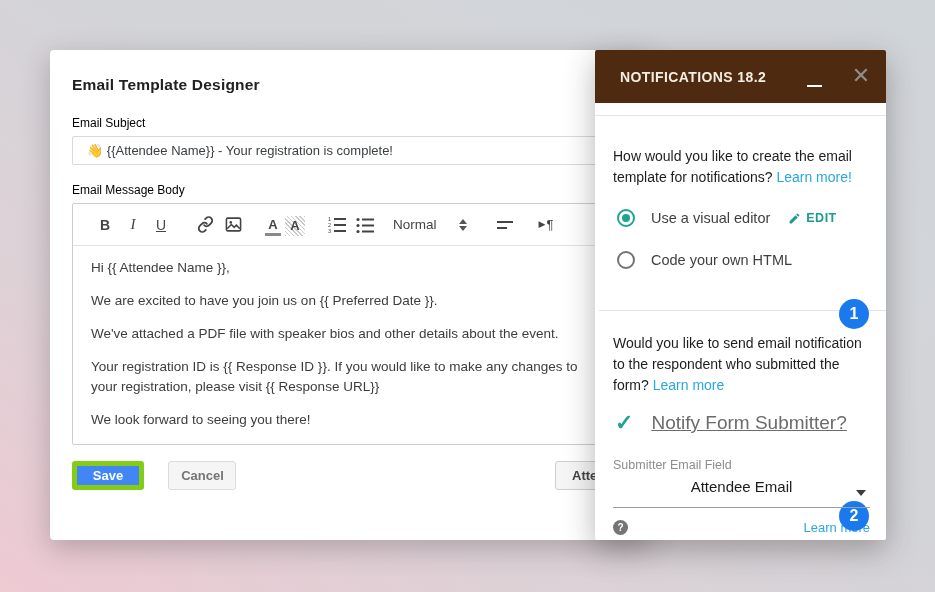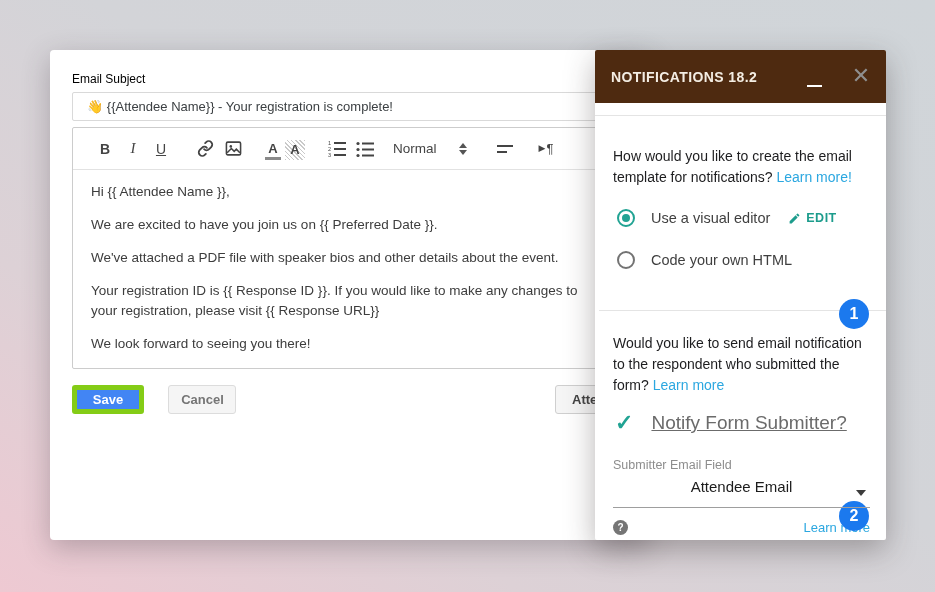--- a/index.html
+++ b/index.html
@@ -67,21 +67,21 @@
   }
 
   
   .panel {
     position:absolute; left:595px; top:50px; width:291px; height:490px;
     background:#ffffff; z-index:2; border-radius:2px;
     box-shadow:0 10px 30px rgba(50,40,40,.35);
   }
   .panel-header {
     position:relative; height:53px; background:#4e2a10; border-radius:2px 2px 0 0;
-    display:flex; align-items:center; padding-left:16px;
+    display:flex; align-items:center; padding-left:25px;
   }
   .panel-title { color:#f4ede3; font-size:14px; font-weight:700; letter-spacing:.4px; }
   .win-min { position:absolute; left:212px; top:35px; width:15px; height:2px; background:#ffffff; cursor:pointer; }
   .win-close { position:absolute; left:254px; top:14px; width:24px; height:24px; color:#8f8f8f; font-size:22px; line-height:24px; text-align:center; cursor:pointer; }
   .header-divider { margin-top:12px; height:1px; background:#e4e4e4; }
 
   .panel-content { position:relative; padding:0 16px 0 18px; }
   .q-text { margin-top:30px; font-size:14px; line-height:21px; color:#1d1d1f; }
   .q2-text { margin-top:22px; }
   .link { color:#2ba7e0; cursor:pointer; text-decoration:none; }
@@ -123,24 +123,26 @@
     font-size:10px; font-weight:700; display:flex; align-items:center; justify-content:center; cursor:pointer;
   }
   .footer-link { margin-left:auto; font-size:13px; }
 </style>
 </head>
 <body>
 
 <div class="stage">
 
   <div class="dialog">
+    <div class="dialog-title">Email Template Designer</div>
 
     <label class="field-label">Email Subject</label>
     <input class="subject-input" type="text" readonly="" value="👋 {{Attendee Name}} - Your registration is complete!" style="">
 
+    <label class="field-label body-label">Email Message Body</label>
 
     <div class="editor">
       <div class="toolbar">
         <button class="tbtn tb-bold">B</button>
         <button class="tbtn tb-italic">I</button>
         <button class="tbtn tb-underline">U</button>
 
         <button class="tbtn tb-gap">
           <svg width="17" height="17" viewBox="0 0 24 24" fill="none" stroke="#444" stroke-width="2.6" stroke-linecap="round">
             <path d="M10 13a5 5 0 0 0 7.07 0l3-3a5 5 0 0 0-7.07-7.07l-1.5 1.5"></path>

